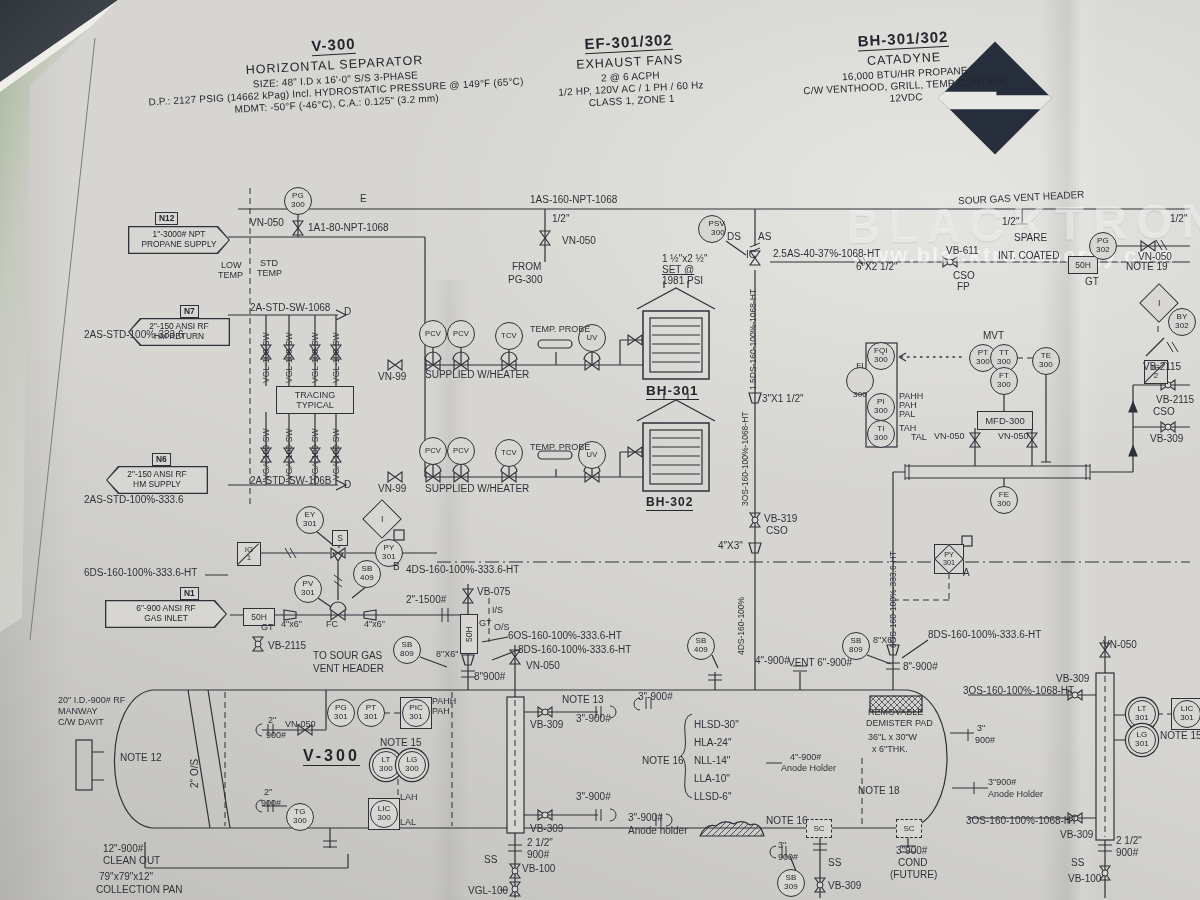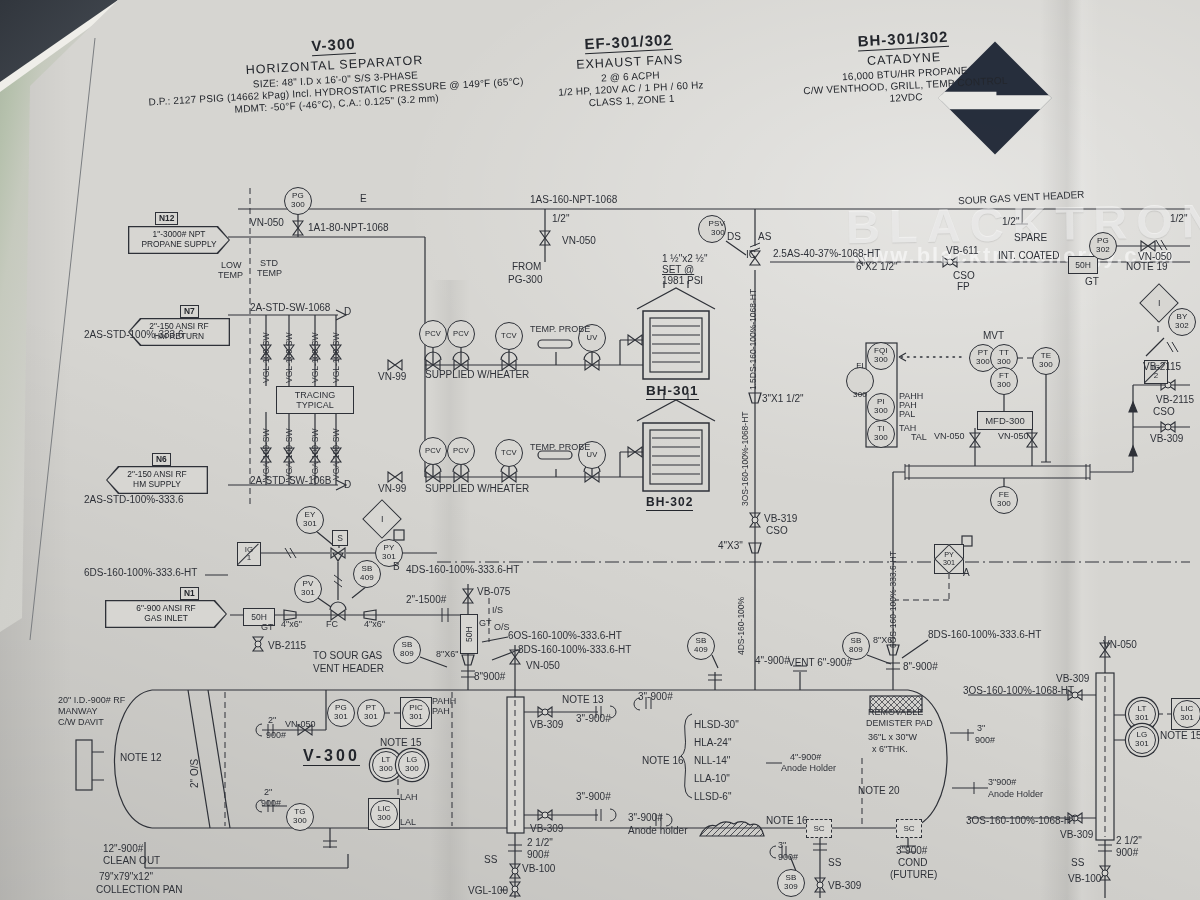--- a/index.html
+++ b/index.html
@@ -721,21 +721,21 @@
       <div class="lbl" style="left: 778px; top: 853px; font-size: 9px;">900#</div>
       <div class="lbl" style="left: 828px; top: 858px;">SS</div>
       <div class="lbl" style="left: 828px; top: 881px;">VB-309</div>
       <div class="lbl" style="left: 896px; top: 846px;">3"900#</div>
       <div class="lbl" style="left: 898px; top: 858px;">COND</div>
       <div class="lbl" style="left: 890px; top: 870px;">(FUTURE)</div>
       <div class="lbl" style="left: 868px; top: 708px; font-size: 9px;">REMOVABLE</div>
       <div class="lbl" style="left: 866px; top: 719px; font-size: 9px;">DEMISTER PAD</div>
       <div class="lbl" style="left: 868px; top: 733px; font-size: 9px;">36"L x 30"W</div>
       <div class="lbl" style="left: 872px; top: 745px; font-size: 9px;">x 6"THK.</div>
-      <div class="lbl" style="left: 858px; top: 786px;">NOTE 20</div>
+      <div class="lbl" style="left: 858px; top: 786px;">NOTE 18</div>
       <div class="lbl" style="left: 977px; top: 724px; font-size: 9px;">3"</div>
       <div class="lbl" style="left: 975px; top: 736px; font-size: 9px;">900#</div>
       <div class="lbl" style="left: 988px; top: 778px; font-size: 9px;">3"900#</div>
       <div class="lbl" style="left: 988px; top: 790px; font-size: 9px;">Anode Holder</div>
       <div class="lbl" style="left: 1103px; top: 640px;">VN-050</div>
       <div class="lbl" style="left: 1160px; top: 731px;">NOTE 15</div>
       <div class="lbl" style="left: 1116px; top: 836px;">2 1/2"</div>
       <div class="lbl" style="left: 1116px; top: 848px;">900#</div>
       <div class="lbl" style="left: 1071px; top: 858px;">SS</div>
       <div class="lbl" style="left: 1068px; top: 874px;">VB-100</div>

